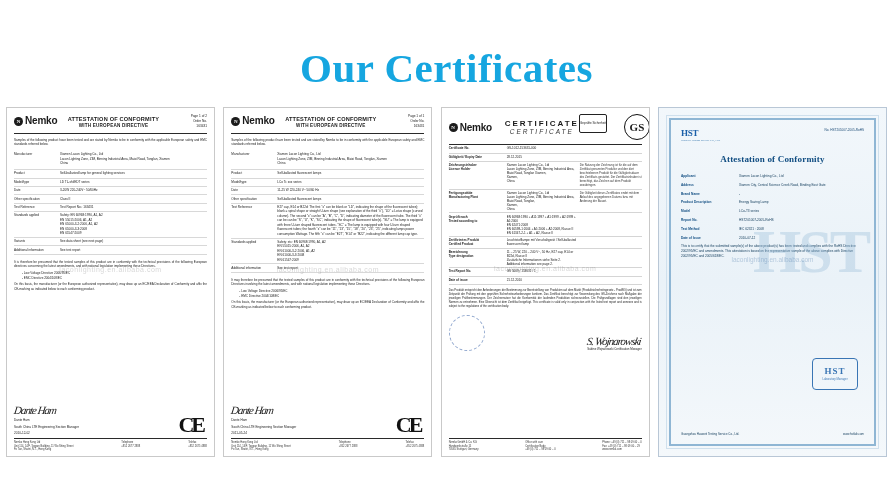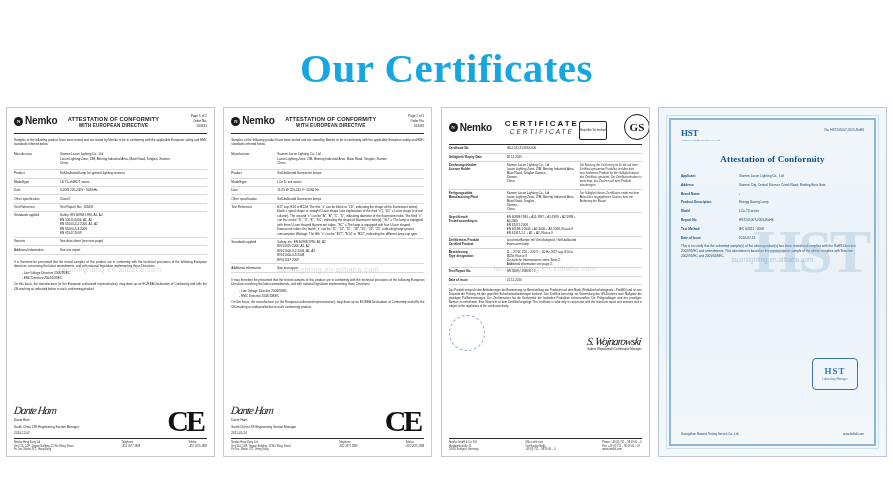--- a/index.html
+++ b/index.html
@@ -150,21 +150,21 @@
     font-style: italic;
     font-size: 11px;
     color: #1b1b1b;
     line-height: 1;
     letter-spacing: -1px;
     transform: skewX(-8deg);
   }
   .sign-meta { margin-top: 2px; font-size: 3.1px; line-height: 1.5; }
   .ce-mark {
     font-family: "Liberation Serif", serif;
-    font-size: 30px;
+    font-size: 22px;
     font-weight: bold;
     letter-spacing: -3px;
     color: #111;
     line-height: 1;
     padding-right: 4px;
   }
   .foot {
     position: absolute;
     left: 7px;
     right: 7px;
@@ -215,21 +215,21 @@
     font-size: 8px;
     letter-spacing: 2px;
     font-weight: bold;
   }
   .gs-title .l2 {
     font-size: 6.5px;
     letter-spacing: 2px;
     font-style: italic;
     color: #333;
   }
-  .gs-badges { display: flex; align-items: flex-end; gap: 17px; }
+  .gs-badges { display: flex; align-items: flex-start; gap: 17px; }
   .gs-badge {
     width: 26px; height: 17px;
     border: 1px solid #222;
     border-radius: 2px;
     display: flex; align-items: center; justify-content: center;
     font-size: 3px; text-align: center; line-height: 1.1;
   }
   .gs-circle {
     width: 24px; height: 24px;
     border-radius: 50%;

